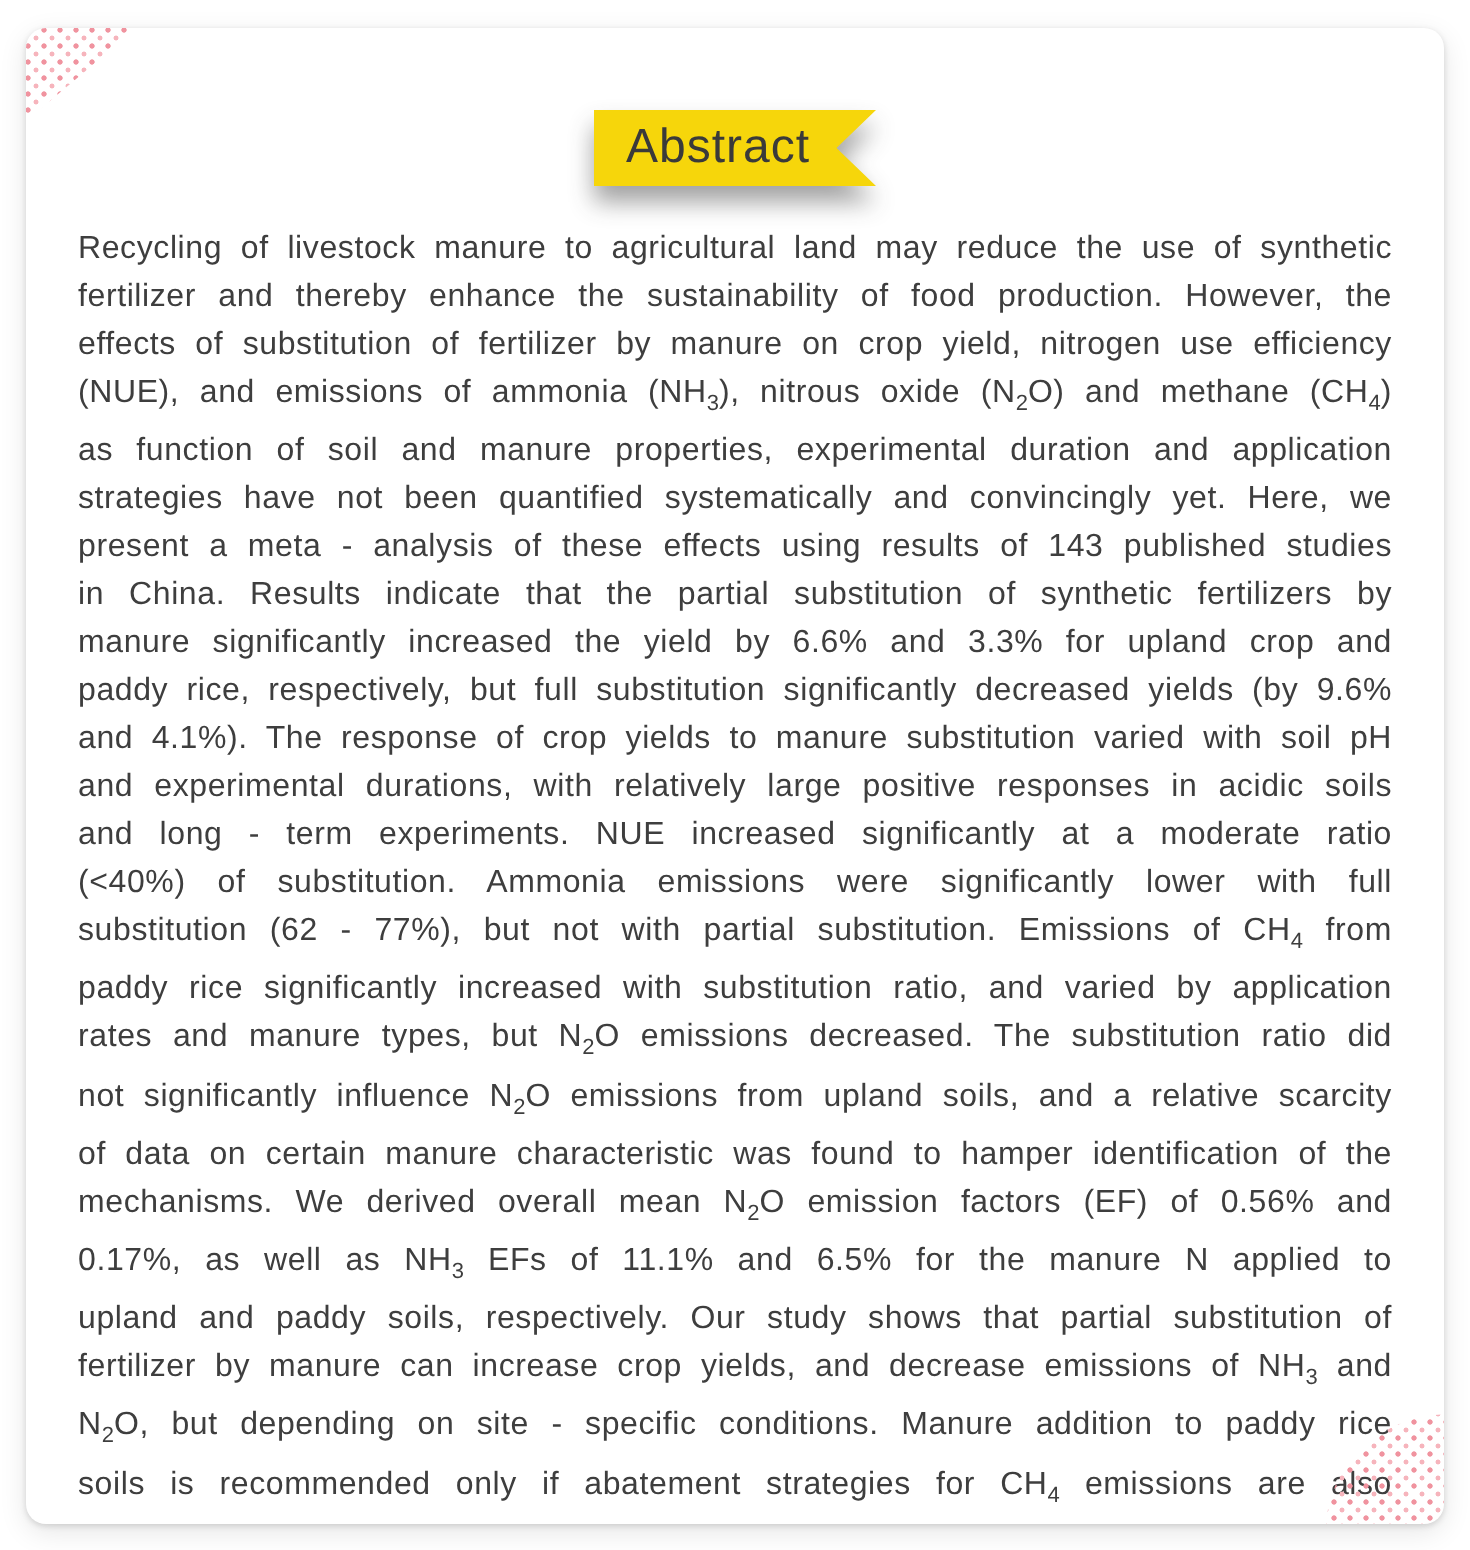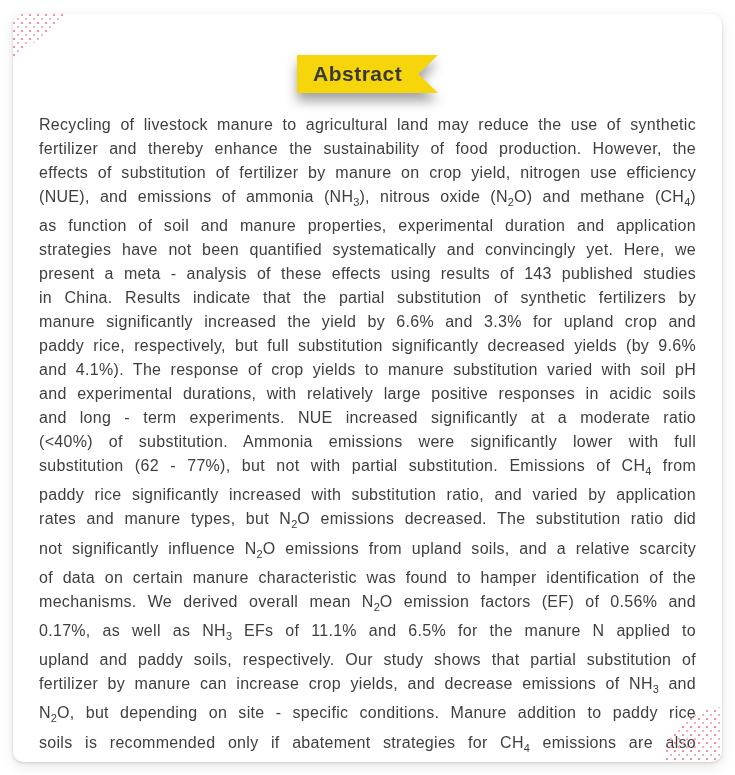--- a/index.html
+++ b/index.html
@@ -52,22 +52,22 @@
   }
   .banner{
     height:38px;
     background:var(--banner-bg);
     clip-path:polygon(0 0, 100% 0, 86% 50%, 100% 100%, 0 100%);
     display:flex;
     align-items:center;
     padding-left:16px;
   }
   .banner-label{
-    font-size:21px;
-    font-weight:bold;
+    font-size:24px;
+    font-weight:normal;
     letter-spacing:0.5px;
     color:var(--banner-text);
     text-align:center;
   }
 
   .abstract-body{
     margin:20px 26px 0 26px;
     font-size:16px;
     line-height:24px;
     letter-spacing:0.3px;

